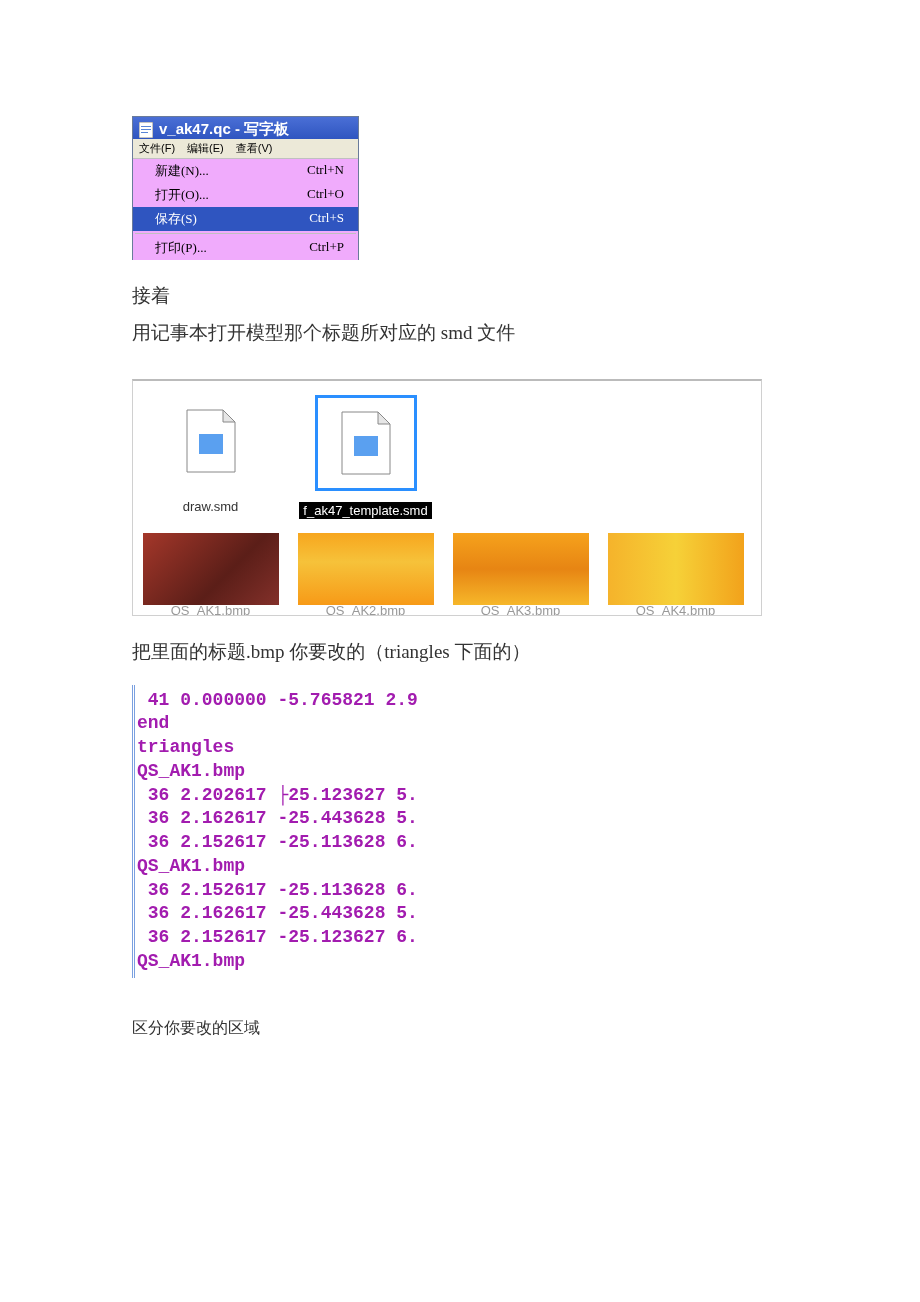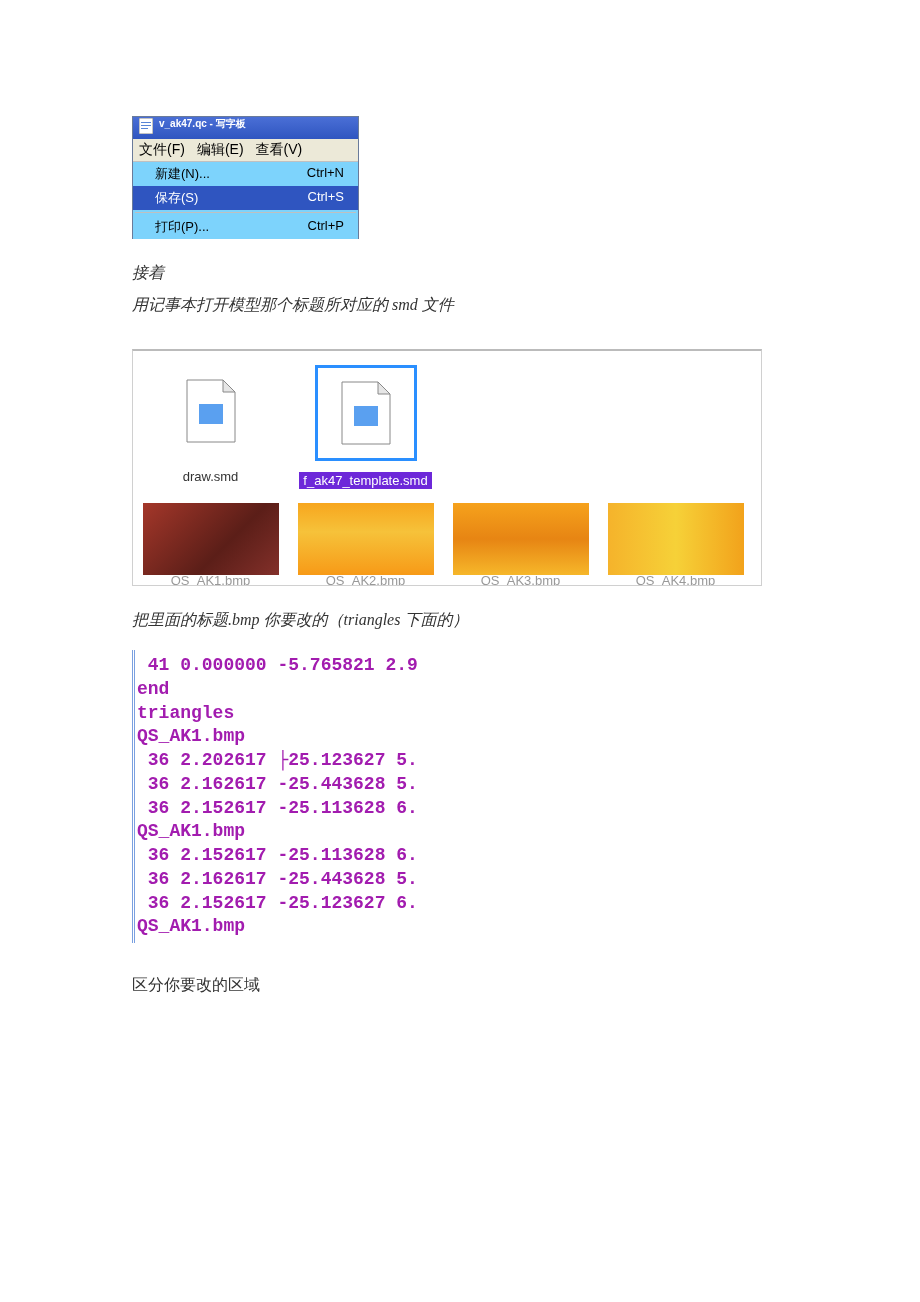--- a/index.html
+++ b/index.html
@@ -1,62 +1,62 @@
 <!DOCTYPE html>
 <html><head>
 <meta charset="utf-8">
 <style>
   body { margin:0; padding:0; font-family:"SimSun","宋体",serif; background:#fff; width:920px; }
   .page { padding:116px 0 0 132px; width:640px; }
 
   
   .wordpad { width:225px; border:1px solid #6a7b9a; border-bottom:none; }
-  .titlebar { display:flex; align-items:flex-start; height:22px;
+  .titlebar { display:flex; align-items:flex-end; height:22px;
     background:linear-gradient(#4a6fd6,#2f55c0);
-    color:#fff; font-family:"Microsoft YaHei","Tahoma",sans-serif; font-size:10px; font-weight:bold; }
+    color:#fff; font-family:"Microsoft YaHei","Tahoma",sans-serif; font-size:15px; font-weight:bold; }
   .titlebar .ticon { width:18px; height:18px; margin:0 4px; display:flex; align-items:center; justify-content:center; }
   .titlebar .ticon svg { display:block; }
   .menubar { display:flex; background:#ece9d8; border-bottom:1px solid #c0c0c0; }
-  .menubar .mitem { padding:2px 6px; font-family:"SimSun",sans-serif; font-size:14px; }
-  .dropdown { background:#7dd3fc; font-family:Liberation Sans, sans-serif; font-size:13px;text-align:center; }
+  .menubar .mitem { padding:2px 6px; font-family:"SimSun",sans-serif; font-size:11px; }
+  .dropdown { background:#f0abfc; font-family:Liberation Serif, serif; font-size:13px;text-align:center; }
   .drow { display:flex; justify-content:space-between; padding:3px 14px 3px 22px; }
   .drow.sel { background:#2f55c0; color:#fff; }
   .dsep { border-top:1px solid #c0c0c0; margin:2px 2px; }
 
   
-  .para { margin:22px 0 4px 0; font-size:16px; color:#333; line-height:1.5;font-style:italic; }
+  .para { margin:22px 0 4px 0; font-size:19px; color:#333; line-height:1.5; }
 
   
   .explorer { margin-top:32px; width:628px; border:1px solid #d0d0d0; border-top:2px solid #bbb;
     padding:14px 0 0 0; font-family:"Tahoma","Microsoft YaHei",sans-serif; }
   .frow { display:flex; }
   .fcell { width:155px; text-align:center; }
   .fthumb { width:96px; height:90px; margin:0 auto 10px auto; display:flex; align-items:center; justify-content:center;
     border:1px solid rgba(0,0,0,0); }
   .fthumb.sel { border:3px solid #2a8fff; }
   .fthumb svg { display:block; }
   .flabel { display:inline-block; padding:1px 4px; font-size:13px; color:#333; }
-  .flabel.sel { background:#6d28d9; color:#fff; }
+  .flabel.sel { background:#000000; color:#fff; }
   .irow { display:flex; margin-top:14px; }
   .irow .imgcell { width:155px; text-align:center; }
   .tex { width:136px; height:72px; margin:0 auto; }
   .cut { height:10px; overflow:hidden; }
   .partlbl { font-size:13px; color:#999; margin-top:-2px; }
 
   
   .tex1 { background:linear-gradient(135deg,#a4372a,#5b1e18 60%,#83302a); }
   .tex2 { background:linear-gradient(#f7a61e,#f6c23a 40%,#f79a17); }
   .tex3 { background:linear-gradient(#f6a21c,#e78513 50%,#f6b72a); }
   .tex4 { background:linear-gradient(90deg,#f5b32b,#f6d138,#f2a21b); }
 
   
   .code { margin-top:18px; border-left:3px double #7aa0e0; padding:4px 0 4px 2px;
     font-family:"Courier New",monospace; font-size:18px; font-weight:bold; line-height:1.32; color:#a21caf; }
 
-  .para2 { margin-top:32px; font-size:16px; color:#333; }
+  .para2 { margin-top:40px; font-size:16px; color:#333; }
 </style>
 </head>
 <body>
 
 <div class="page">
 
   <div class="wordpad">
     <div class="titlebar">
       <span class="ticon">
         <svg width="14" height="16" viewBox="0 0 14 16">
@@ -70,20 +70,24 @@
     </div>
     <div class="menubar">
       <div class="mitem">文件(F)</div>
       <div class="mitem">编辑(E)</div>
       <div class="mitem">查看(V)</div>
     </div>
     <div class="dropdown" id="dd">
         <div class="drow">
           <span>新建(N)...</span>
           <span>Ctrl+N</span>
+        </div>
+        <div class="drow">
+          <span>打开(O)...</span>
+          <span>Ctrl+O</span>
         </div>
         <div class="drow sel">
           <span>保存(S)</span>
           <span>Ctrl+S</span>
         </div>
         <div class="dsep"></div>
         <div class="drow">
           <span>打印(P)...</span>
           <span>Ctrl+P</span>
         </div>

